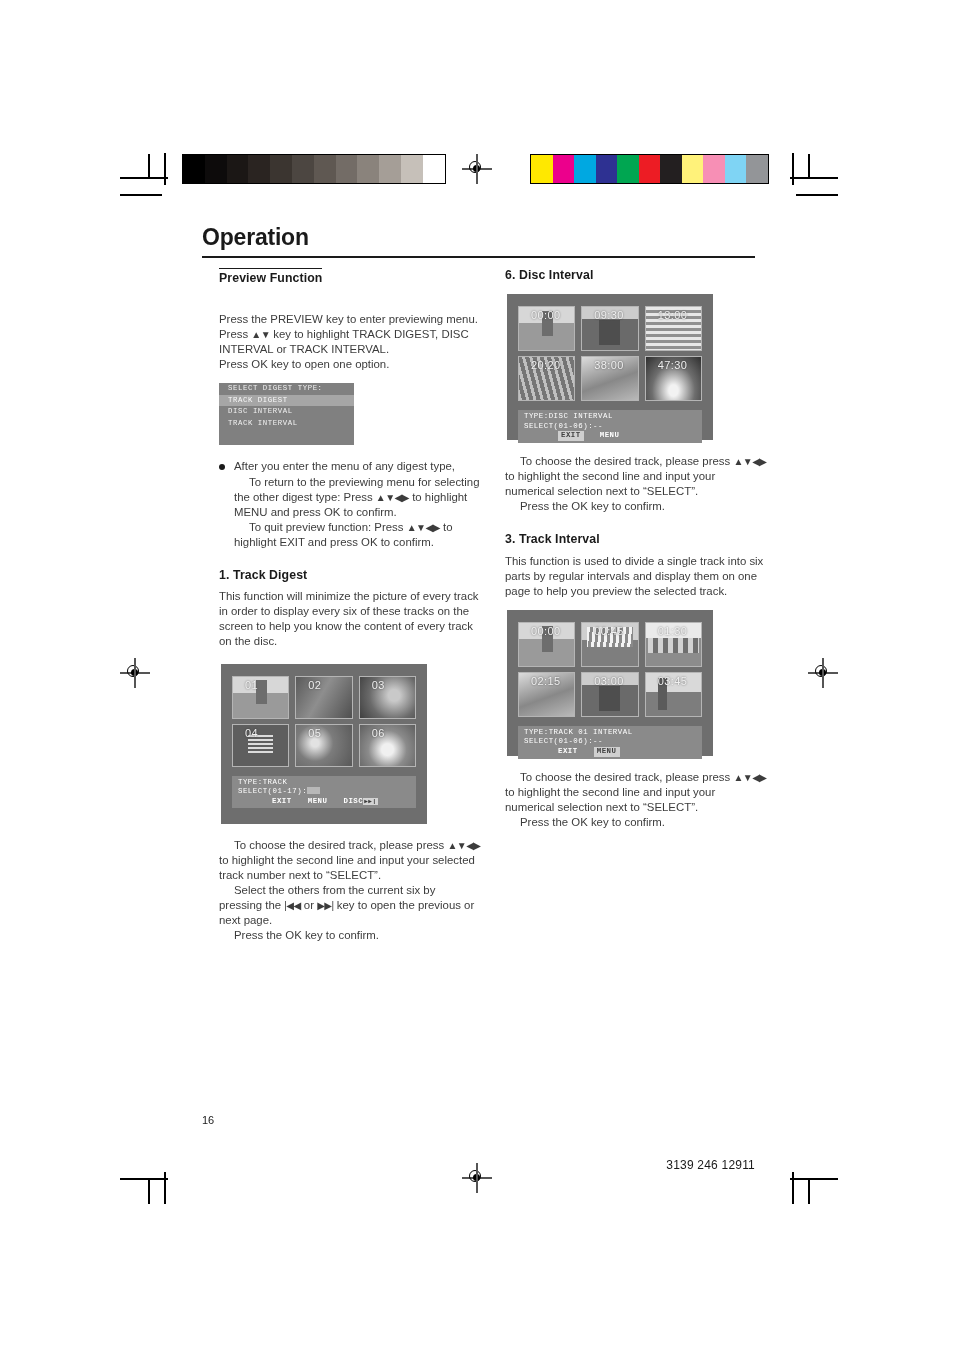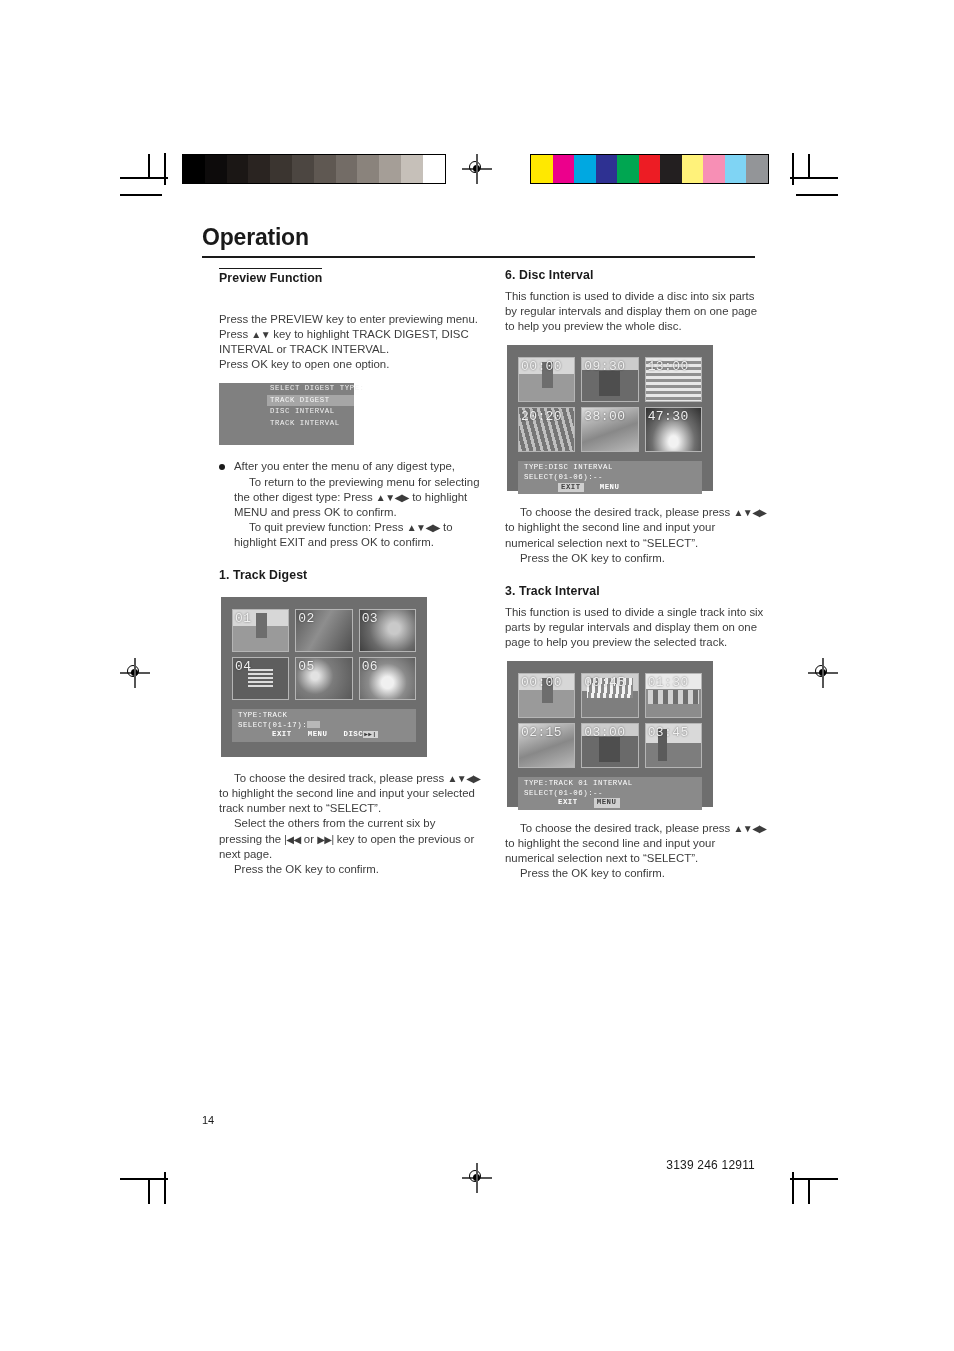--- a/index.html
+++ b/index.html
@@ -121,21 +121,21 @@
   .osd-menu {
     margin-top: 11px;
     width: 135px;
     background: #808080;
     font-family: "Liberation Mono", monospace;
     font-size: 7.3px;
     letter-spacing: 0.6px;
     color: #f2f2f2;
     padding: 0 0 16px 0;
   }
-  .osd-menu .row { padding: 1px 3px; line-height: 9.5px; white-space: nowrap; margin-left: 48px; }
+  .osd-menu .row { padding: 1px 9px; line-height: 9.5px; white-space: nowrap; }
   .osd-menu .row.hl { background: #a6a6a6; color: #fafafa; }
 
   
   .tv {
     position: relative;
     background: #6e6e6e;
     box-sizing: border-box;
     padding: 12px 11px 10px 11px;
   }
   .tv.digest   { width: 206px; height: 160px; margin: 14px 0 0 2px; }
@@ -150,23 +150,23 @@
     position: relative;
     height: 45px;
     border: 1.5px solid #b5b5b5;
     box-sizing: border-box;
     overflow: hidden;
     background: #7a7a7a;
   }
   .tv.digest .thumb { height: 43px; }
   .thumb .lbl {
     position: absolute;
-    left: 2px; top: 1px;
-    font-family: Liberation Mono, monospace;
-    font-size: 13px;
+    left: 12px; top: 1px;
+    font-family: Liberation Sans, sans-serif;
+    font-size: 11px;
     color: #f0f0f0;
     letter-spacing: 0.4px;
     text-shadow: 0 0 2px rgba(0,0,0,.55);
     z-index: 3;
   }
   .thumb .img { position: absolute; inset: 0; }
 
   
   .ph-bldg   { background:
       linear-gradient(#d7d7d7 0 38%, #9a9a9a 38% 100%); }
@@ -351,20 +351,21 @@
     <p class="indent">
       <span>To return to the previewing menu for selecting the other digest type: Press </span><span class="arrows">▲▼◀▶</span><span> to highlight MENU and press OK to confirm.</span>
     </p>
     <p class="indent">
       <span>To quit preview function: Press </span><span class="arrows">▲▼◀▶</span><span> to highlight EXIT and press OK to confirm.</span>
     </p>
   </div>
 
   
   <h2 class="sec" style="margin-top:18px;">1.  Track Digest</h2>
+  <p>This function will minimize the picture of every track in order to display every six of these tracks on the screen to help you know the content of every track on the disc.</p>
 
   
   <div class="tv digest">
     <div class="grid">
       <div class="thumb">
         <div class="img ph-bldg"></div>
         <span class="lbl">01</span>
       </div>
       <div class="thumb">
         <div class="img ph-dark"></div>
@@ -405,21 +406,20 @@
   </p>
   <p class="indent">
     <span>Select the others from the current six by pressing the </span><span class="arrows">|◀◀</span><span> or </span><span class="arrows">▶▶|</span><span>  key to open the previous or next page.</span>
   </p>
   <p class="indent">Press the OK key to confirm.</p>
 </div>
 
 <div class="col right">
 
   <h2 class="sec">6.  Disc Interval</h2>
-  <p>This function is used to divide a disc into six parts by regular intervals and display them on one page to help you preview the whole disc.</p>
 
   <div class="tv interval">
     <div class="grid">
       <div class="thumb">
         <div class="img ph-bldg"></div>
         <span class="lbl">00:00</span>
       </div>
       <div class="thumb">
         <div class="img ph-door"></div>
         <span class="lbl">09:30</span>
@@ -495,14 +495,14 @@
       </div>
     </div>
   </div>
 
   <p class="indent" style="margin-top:14px;">
     <span>To choose the desired track, please press </span><span class="arrows">▲▼◀▶</span><span> to highlight the second line and input your numerical selection next to “SELECT”.</span>
   </p>
   <p class="indent">Press the OK key to confirm.</p>
 </div>
 
-<div class="pagenum">14</div>
+<div class="pagenum">16</div>
 <div class="doccode">3139 246 12911</div>
 
 </body></html>

